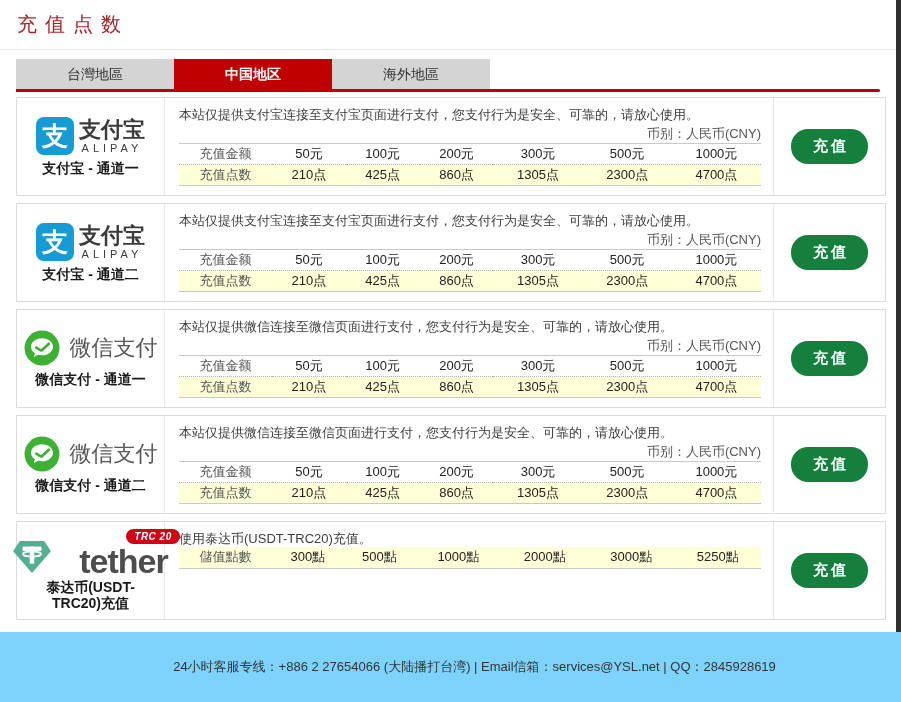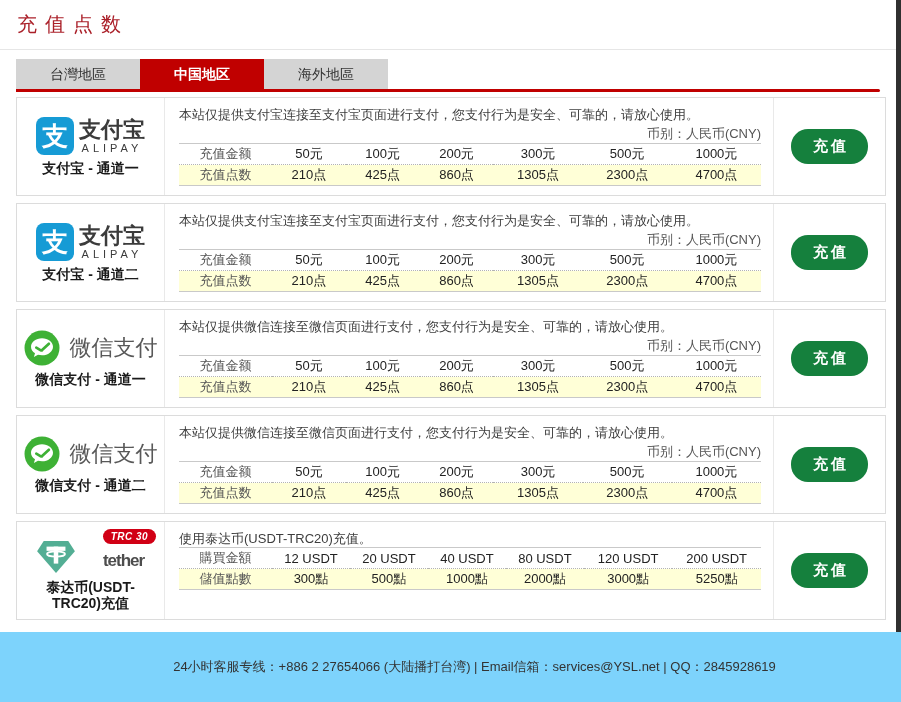--- a/index.html
+++ b/index.html
@@ -6,21 +6,21 @@
   html,body { width:901px; height:702px; }
   body {
     font-family:"Liberation Sans","DejaVu Sans",sans-serif;
     background:#ffffff; position:relative; overflow:hidden; color:#333;
   }
   
   .header { height:50px; border-bottom:1px solid #e6e6e6; display:flex; align-items:center; padding-left:17px; }
   .page-title { color:#aa1f28; font-size:20px; letter-spacing:8px; font-weight:400; }
   
   .tabs { display:flex; margin:9px 0 0 16px; }
-  .tab { width:124px; height:30px; line-height:30px; text-align:center; font-size:14px;
+  .tab { width:158px; height:30px; line-height:30px; text-align:center; font-size:14px;
          background:#d4d4d4; color:#333; cursor:pointer; }
   .tab.active { background:#c00000; color:#fff; font-weight:bold; }
   .tab-underline { height:3px; background:#c00000; width:864px; margin-left:16px; border-radius:0 2px 2px 0; }
   
   .cards { margin:5px 0 0 16px; width:870px; }
   .card { display:flex; background:#fff; border:1px solid #dcdcdc; height:99px; margin-bottom:7px; }
   .col-logo { width:148px; border-right:1px solid #e9e9e9; display:flex; flex-direction:column;
               align-items:center; justify-content:center; padding:4px 2px; }
   .channel { font-size:14px; font-weight:bold; color:#1a1a1a; margin-top:5px; text-align:center; line-height:16px; max-width:120px; }
   .col-main { flex:1; padding:8px 12px 0 14px; }
@@ -38,21 +38,21 @@
   
   .alipay-logo { display:flex; align-items:center; gap:5px; }
   .alipay-mark { width:38px; height:38px; background:#169bd5; border-radius:8px; color:#fff;
                  font-size:26px; font-weight:bold; display:flex; align-items:center; justify-content:center; }
   .alipay-text { display:flex; flex-direction:column; align-items:center; }
   .alipay-cn { font-size:22px; color:#3b3b3b; font-weight:600; line-height:24px; }
   .alipay-en { font-size:11px; color:#3b3b3b; letter-spacing:4px; }
   .wechat-logo { display:flex; align-items:center; gap:10px; }
   .wechat-text { font-size:22px; color:#585858; }
   .tether-logo { display:flex; align-items:flex-end; gap:4px; position:relative; padding-top:10px; }
-  .tether-text { font-size:17px; color:#4d4d4d; font-weight:bold; letter-spacing:-1px; line-height:26px;margin-left:24px; }
+  .tether-text { font-size:34px; color:#4d4d4d; font-weight:bold; letter-spacing:-1px; line-height:26px;margin-left:24px; }
   .trc-badge { position:absolute; top:-1px; right:-12px; background:#d10015; color:#fff; font-size:10px;
                font-weight:bold; font-style:italic; padding:2px 8px; border-radius:9px; letter-spacing:0.5px; }
   
   .footer { position:absolute; left:0; bottom:0; width:901px; height:70px; background:#7dd3fc;
             display:flex; align-items:center; justify-content:center;padding-left:48px; }
   .footer-text { font-size:13px; color:#333; }
   .right-strip { position:absolute; top:0; right:0; width:5px; height:640px; background:#303030; }
 </style>
 </head>
 <body>
@@ -243,37 +243,28 @@
   <div class="card">
     <div class="col-logo">
       <div class="tether-logo">
         <svg width="38" height="34" viewBox="0 0 40 36">
           <path d="M7 1h26l7 11-20 23L0 12z" fill="#53ae94"></path>
           <rect x="10" y="7" width="20" height="4.5" fill="#ffffff"></rect>
           <rect x="17.6" y="7" width="4.8" height="18" fill="#ffffff"></rect>
           <ellipse cx="20" cy="14.8" rx="9.5" ry="2.8" fill="none" stroke="#ffffff" stroke-width="2"></ellipse>
         </svg>
         <span class="tether-text">tether</span>
-        <span class="trc-badge">TRC 30</span>
+        <span class="trc-badge">TRC 20</span>
       </div>
       <div class="channel">泰达币(USDT-TRC20)充值</div>
     </div>
     <div class="col-main">
       <div class="desc">使用泰达币(USDT-TRC20)充值。</div>
       <table class="price-table">
         <tbody>
-            <tr class="r1">
-          <td class="lbl">購買金額</td>
-          <td>12 USDT</td>
-          <td>20 USDT</td>
-          <td>40 USDT</td>
-          <td>80 USDT</td>
-          <td>120 USDT</td>
-          <td>200 USDT</td>
-        </tr>
         <tr class="r2">
           <td class="lbl">儲值點數</td>
           <td>300點</td>
           <td>500點</td>
           <td>1000點</td>
           <td>2000點</td>
           <td>3000點</td>
           <td>5250點</td>
         </tr>
       </tbody>

